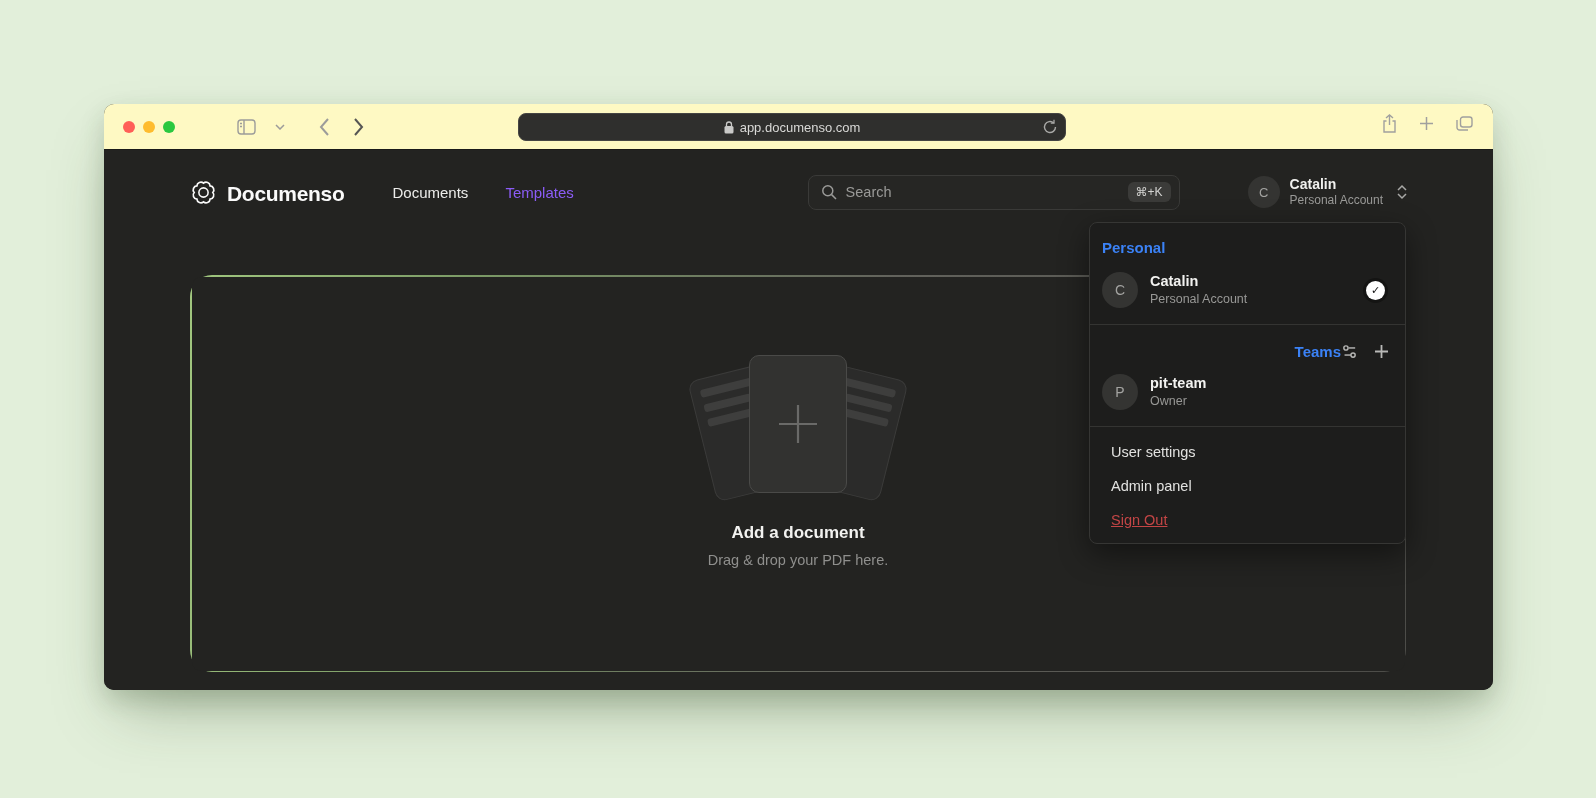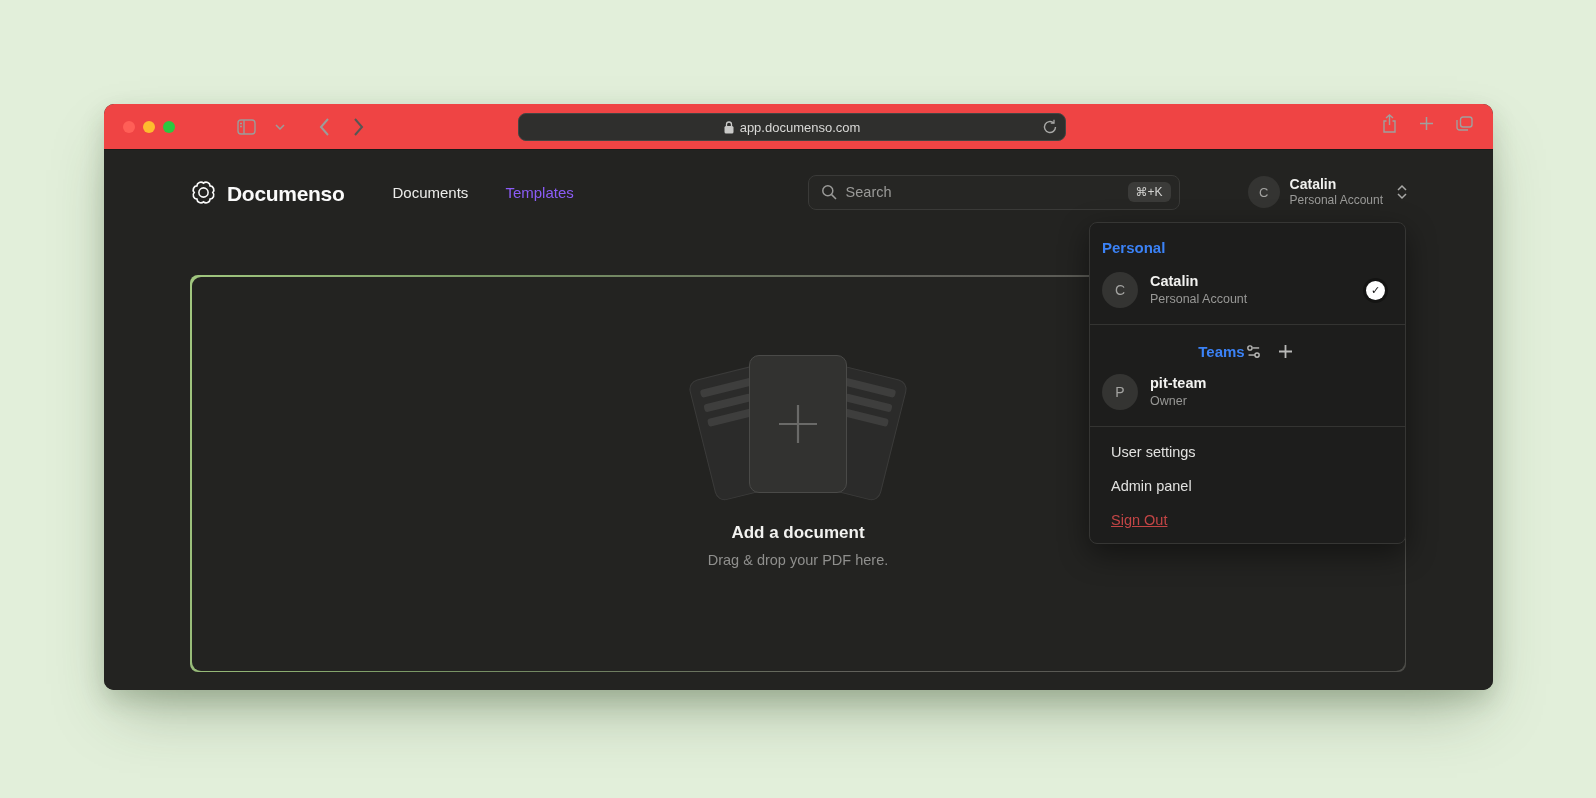--- a/index.html
+++ b/index.html
@@ -11,21 +11,21 @@
   }
 
   
   .window {
     position:absolute; left:104px; top:104px; width:1389px; height:586px;
     border-radius:10px; overflow:hidden;
     box-shadow:0 30px 60px -15px rgba(45,70,35,.35), 0 10px 25px rgba(45,70,35,.18);
     background:#232321;
   }
   .titlebar {
-    height:46px; background:#ef4444; border-bottom:1px solid #1a1a19;
+    height:46px; background:#fef9c3; border-bottom:1px solid #1a1a19;
     display:flex; align-items:center; position:relative;gap:32px;
   }
   .traffic { display:flex; gap:8px; margin-left:19px; }
   .light { width:12px; height:12px; border-radius:50%; }
   .tb-icons { display:flex; align-items:center; margin-left:26px; gap:8px; color:#9c9c9a; }
   .tb-btn { display:flex; align-items:center; justify-content:center; width:26px; height:26px; }
   .tb-btn.dim { color:#565654; }
   .tb-sep-gap { width:2px; }
   .urlfield {
     position:absolute; left:414px; top:9px; width:548px; height:28px;
@@ -69,21 +69,21 @@
   .avatar.sm { width:32px; height:32px; font-size:13px; }
   .avatar.md { width:36px; height:36px; font-size:14px; }
   .user-meta { display:flex; flex-direction:column; line-height:1.25; }
   .user-name { color:#f0f0ee; font-size:14px; font-weight:600; }
   .user-sub { color:#9a9a98; font-size:12px; }
   .caret { color:#a8a8a6; margin-left:4px; }
 
   
   .dropzone-border {
     position:absolute; left:86px; top:125px; width:1216px; height:397px;
-    border-radius:8px; padding:1.5px;
+    border-radius:22px; padding:1.5px;
     background:linear-gradient(100deg, #a1c77f 0%, #7b9a66 22%, #62625c 55%, #4c4c48 100%);
   }
   .dropzone {
     width:100%; height:100%; background:#232321; border-radius:9px;
     display:flex; flex-direction:column; align-items:center;
   }
   .stack { position:relative; width:210px; height:140px; margin-top:78px; }
   .card {
     position:absolute; border-radius:10px; border:1px solid #3b3b3a; background:#2b2b2a;
   }
@@ -101,21 +101,21 @@
   .dz-sub { margin-top:9px; color:#8f8f8d; font-size:14.5px; }
 
   
   .menu {
     position:absolute; left:985px; top:72px; width:317px;
     background:#1d1d1c; border:1px solid #363634; border-radius:8px;
     box-shadow:0 10px 30px rgba(0,0,0,.45); padding:6px 0 6px;
     color:#e4e4e2; z-index:5;
   }
   .menu-label { font-size:15px; font-weight:700; color:#3b82f6; padding:10px 12px 8px; }
-  .menu-header-row { display:flex; align-items:center; justify-content:center; padding:10px 16px 6px 12px; }
+  .menu-header-row { display:flex; align-items:center; justify-content:flex-end; padding:10px 16px 6px 12px; }
   .menu-header-row .menu-label { padding:0; }
   .menu-header-icons { display:flex; gap:16px; color:#b9b9b7; align-items:center; }
   .account-row {
     display:flex; align-items:center; gap:12px; padding:8px 12px; cursor:pointer;
   }
   .account-texts { display:flex; flex-direction:column; line-height:1.3; flex:1; }
   .acct-name { color:#f2f2f0; font-size:14.5px; font-weight:600; }
   .acct-sub { color:#989896; font-size:12.5px; }
   .check {
     width:19px; height:19px; border-radius:50%; background:#ffffff; color:#111;

